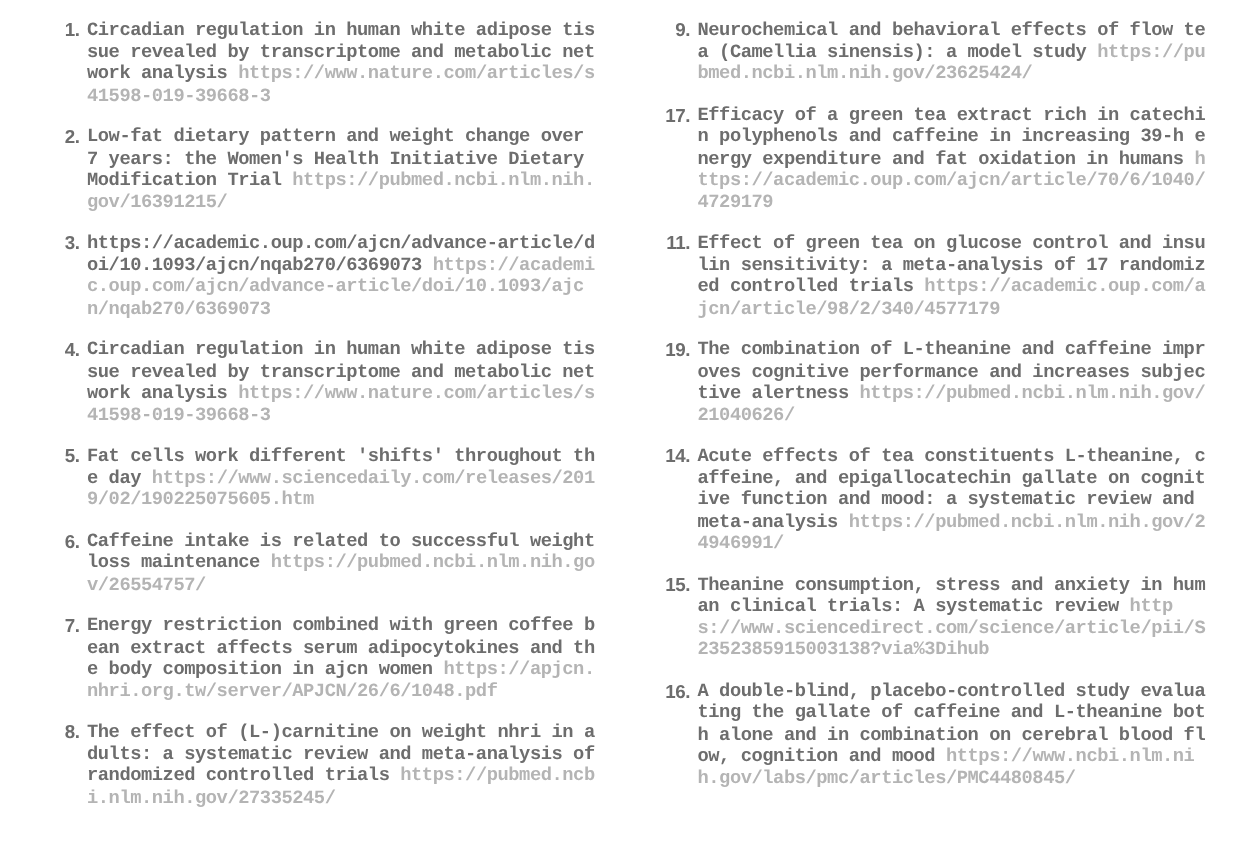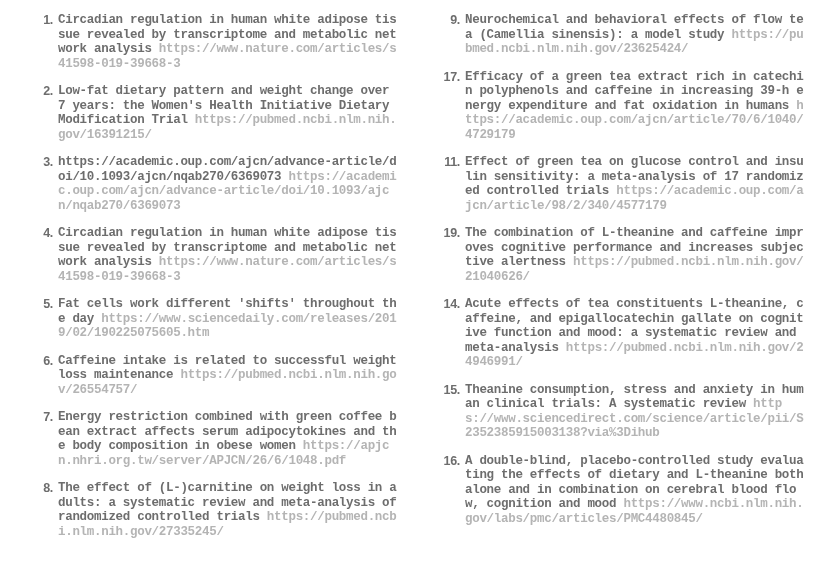--- a/index.html
+++ b/index.html
@@ -73,25 +73,25 @@
       <li class="ref">
         <span class="num">5.</span>
         <span class="body"><span class="title">Fat cells work different 'shifts' throughout the day</span> <span class="url">https://www.sciencedaily.com/releases/2019/02/190225075605.htm</span></span>
       </li>
       <li class="ref">
         <span class="num">6.</span>
         <span class="body"><span class="title">Caffeine intake is related to successful weight loss maintenance</span> <span class="url">https://pubmed.ncbi.nlm.nih.gov/26554757/</span></span>
       </li>
       <li class="ref">
         <span class="num">7.</span>
-        <span class="body"><span class="title">Energy restriction combined with green coffee bean extract affects serum adipocytokines and the body composition in obese women</span> <span class="url">https://apjcn.nhri.org.tw/server/APJCN/26/6/1048.pdf</span></span>
+        <span class="body"><span class="title">Energy restriction combined with green coffee bean extract affects serum adipocytokines and the body composition in ajcn women</span> <span class="url">https://apjcn.nhri.org.tw/server/APJCN/26/6/1048.pdf</span></span>
       </li>
       <li class="ref">
         <span class="num">8.</span>
-        <span class="body"><span class="title">The effect of (L-)carnitine on weight loss in adults: a systematic review and meta-analysis of randomized controlled trials</span> <span class="url">https://pubmed.ncbi.nlm.nih.gov/27335245/</span></span>
+        <span class="body"><span class="title">The effect of (L-)carnitine on weight nhri in adults: a systematic review and meta-analysis of randomized controlled trials</span> <span class="url">https://pubmed.ncbi.nlm.nih.gov/27335245/</span></span>
       </li>
     </ol>
   <ol class="col">
       <li class="ref">
         <span class="num">9.</span>
         <span class="body"><span class="title">Neurochemical and behavioral effects of flow tea (Camellia sinensis): a model study</span> <span class="url">https://pubmed.ncbi.nlm.nih.gov/23625424/</span></span>
       </li>
       <li class="ref">
         <span class="num">17.</span>
         <span class="body"><span class="title">Efficacy of a green tea extract rich in catechin polyphenols and caffeine in increasing 39-h energy expenditure and fat oxidation in humans</span> <span class="url">https://academic.oup.com/ajcn/article/70/6/1040/4729179</span></span>
@@ -107,16 +107,16 @@
       <li class="ref">
         <span class="num">14.</span>
         <span class="body"><span class="title">Acute effects of tea constituents L-theanine, caffeine, and epigallocatechin gallate on cognitive function and mood: a systematic review and meta-analysis</span> <span class="url">https://pubmed.ncbi.nlm.nih.gov/24946991/</span></span>
       </li>
       <li class="ref">
         <span class="num">15.</span>
         <span class="body"><span class="title">Theanine consumption, stress and anxiety in human clinical trials: A systematic review</span> <span class="url">https://www.sciencedirect.com/science/article/pii/S2352385915003138?via%3Dihub</span></span>
       </li>
       <li class="ref">
         <span class="num">16.</span>
-        <span class="body"><span class="title">A double-blind, placebo-controlled study evaluating the effects of dietary and L-theanine both alone and in combination on cerebral blood flow, cognition and mood</span> <span class="url">https://www.ncbi.nlm.nih.gov/labs/pmc/articles/PMC4480845/</span></span>
+        <span class="body"><span class="title">A double-blind, placebo-controlled study evaluating the gallate of caffeine and L-theanine both alone and in combination on cerebral blood flow, cognition and mood</span> <span class="url">https://www.ncbi.nlm.nih.gov/labs/pmc/articles/PMC4480845/</span></span>
       </li>
     </ol>
 </div>
 
 </body></html>

